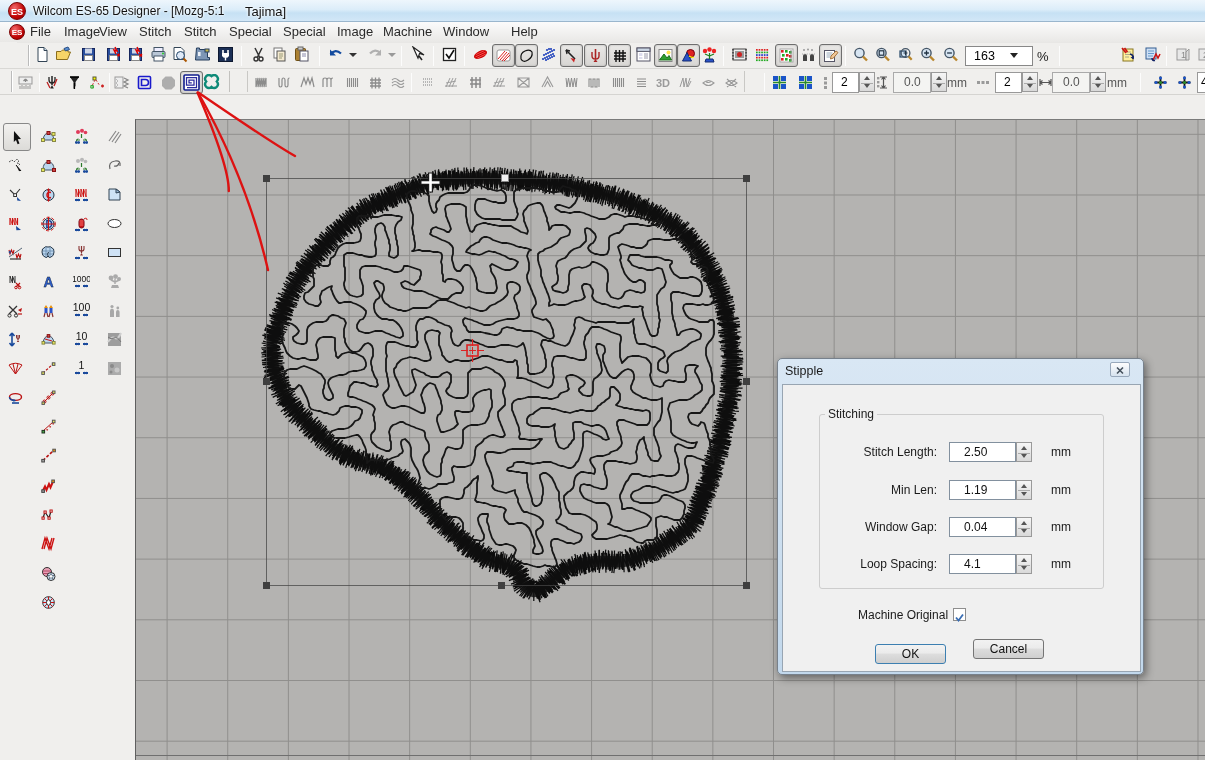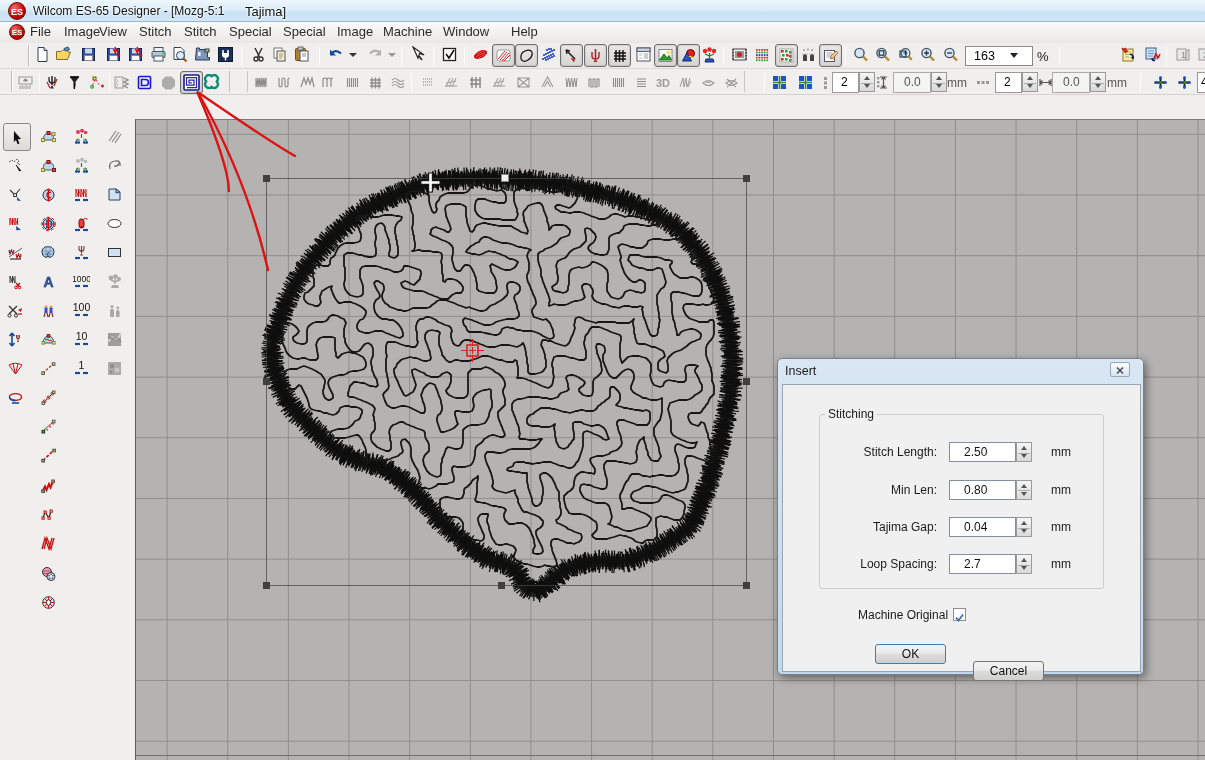--- a/index.html
+++ b/index.html
@@ -1090,49 +1090,49 @@
     <path d="M11 14.5h7M14.5 11v7" stroke="#d22" stroke-width="1"></path>
   </svg>
 <svg class="abs" style="left:150px;top:80px" width="200" height="210" viewBox="150 80 200 210">
 <g stroke="#dd1212" stroke-width="2.4" fill="none" stroke-linecap="round">
 <path d="M197.5 92.5 Q229 166 228.8 191"></path>
 <path d="M198 92.5 Q247 179 268 270"></path>
 <path d="M199 93 Q272 143 295 156"></path>
 </g>
 </svg>
 <div class="abs" style="left:777px;top:358px;width:367px;height:317px;border-radius:5px;background:linear-gradient(#d9e7f4,#c2d8ec);border:1px solid #77818c;box-shadow:2px 3px 9px rgba(0,0,0,0.45)">
-<div class="abs" style="left:7px;top:5px;font-size:12.5px;color:#1a1a1a">Insert</div>
+<div class="abs" style="left:7px;top:5px;font-size:12.5px;color:#1a1a1a">Stipple</div>
 <div class="abs" style="left:332px;top:3px;width:20px;height:15px;border:1px solid #98a8bb;border-radius:2px;background:linear-gradient(#fdfdfd,#d7e3ef)"><svg width="18" height="13">
         <path d="M6 3.5l6 6M12 3.5l-6 6" stroke="#44505c" stroke-width="1.6"></path>
       </svg></div>
 <div class="abs" style="left:4px;top:25px;width:359px;height:288px;background:#f0f0f0;border:1px solid #98a5b2"></div>
 <div class="abs" style="left:41px;top:55px;width:285px;height:175px;border:1px solid #cdcdcd;border-radius:3px"></div>
 <div class="abs" style="left:47px;top:48px;background:#f0f0f0;padding:0 3px;font-size:12px;color:#1a1a1a">Stitching</div>
 <div class="dlabel" style="left:60px;top:86px;width:99px">Stitch Length:</div>
 <div class="dinput" style="left:171px;top:83px">2.50</div>
 <div class="spin" style="left:238px;top:83px">
       <i></i>
     </div>
 <div class="mm" style="left:273px;top:86px">mm</div>
 <div class="dlabel" style="left:60px;top:123.5px;width:99px">Min Len:</div>
-<div class="dinput" style="left:171px;top:120.5px">0.80</div>
+<div class="dinput" style="left:171px;top:120.5px">1.19</div>
 <div class="spin" style="left:238px;top:120.5px">
       <i></i>
     </div>
 <div class="mm" style="left:273px;top:123.5px">mm</div>
-<div class="dlabel" style="left:60px;top:161px;width:99px">Tajima Gap:</div>
+<div class="dlabel" style="left:60px;top:161px;width:99px">Window Gap:</div>
 <div class="dinput" style="left:171px;top:158px">0.04</div>
 <div class="spin" style="left:238px;top:158px">
       <i></i>
     </div>
 <div class="mm" style="left:273px;top:161px">mm</div>
 <div class="dlabel" style="left:60px;top:198px;width:99px">Loop Spacing:</div>
-<div class="dinput" style="left:171px;top:195px">2.7</div>
+<div class="dinput" style="left:171px;top:195px">4.1</div>
 <div class="spin" style="left:238px;top:195px">
       <i></i>
     </div>
 <div class="mm" style="left:273px;top:198px">mm</div>
 <div class="dlabel" style="left:80px;top:249px;width:93px;text-align:left;white-space:nowrap">Machine Original</div>
 <div class="abs" style="left:175px;top:249px;width:13px;height:13px;background:#fff;border:1px solid #8e8e8e"><svg width="11" height="11">
         <path d="M2 5.5l2.5 3L9 2.5" stroke="#3b6fb4" stroke-width="1.8" fill="none"></path>
       </svg></div>
 <div class="btn" style="left:97px;top:285px;border-color:#3c7fb1">OK</div>
-<div class="btn" style="left:195px;top:302px">Cancel</div>
+<div class="btn" style="left:195px;top:280px">Cancel</div>
 </div>
 </body></html>

